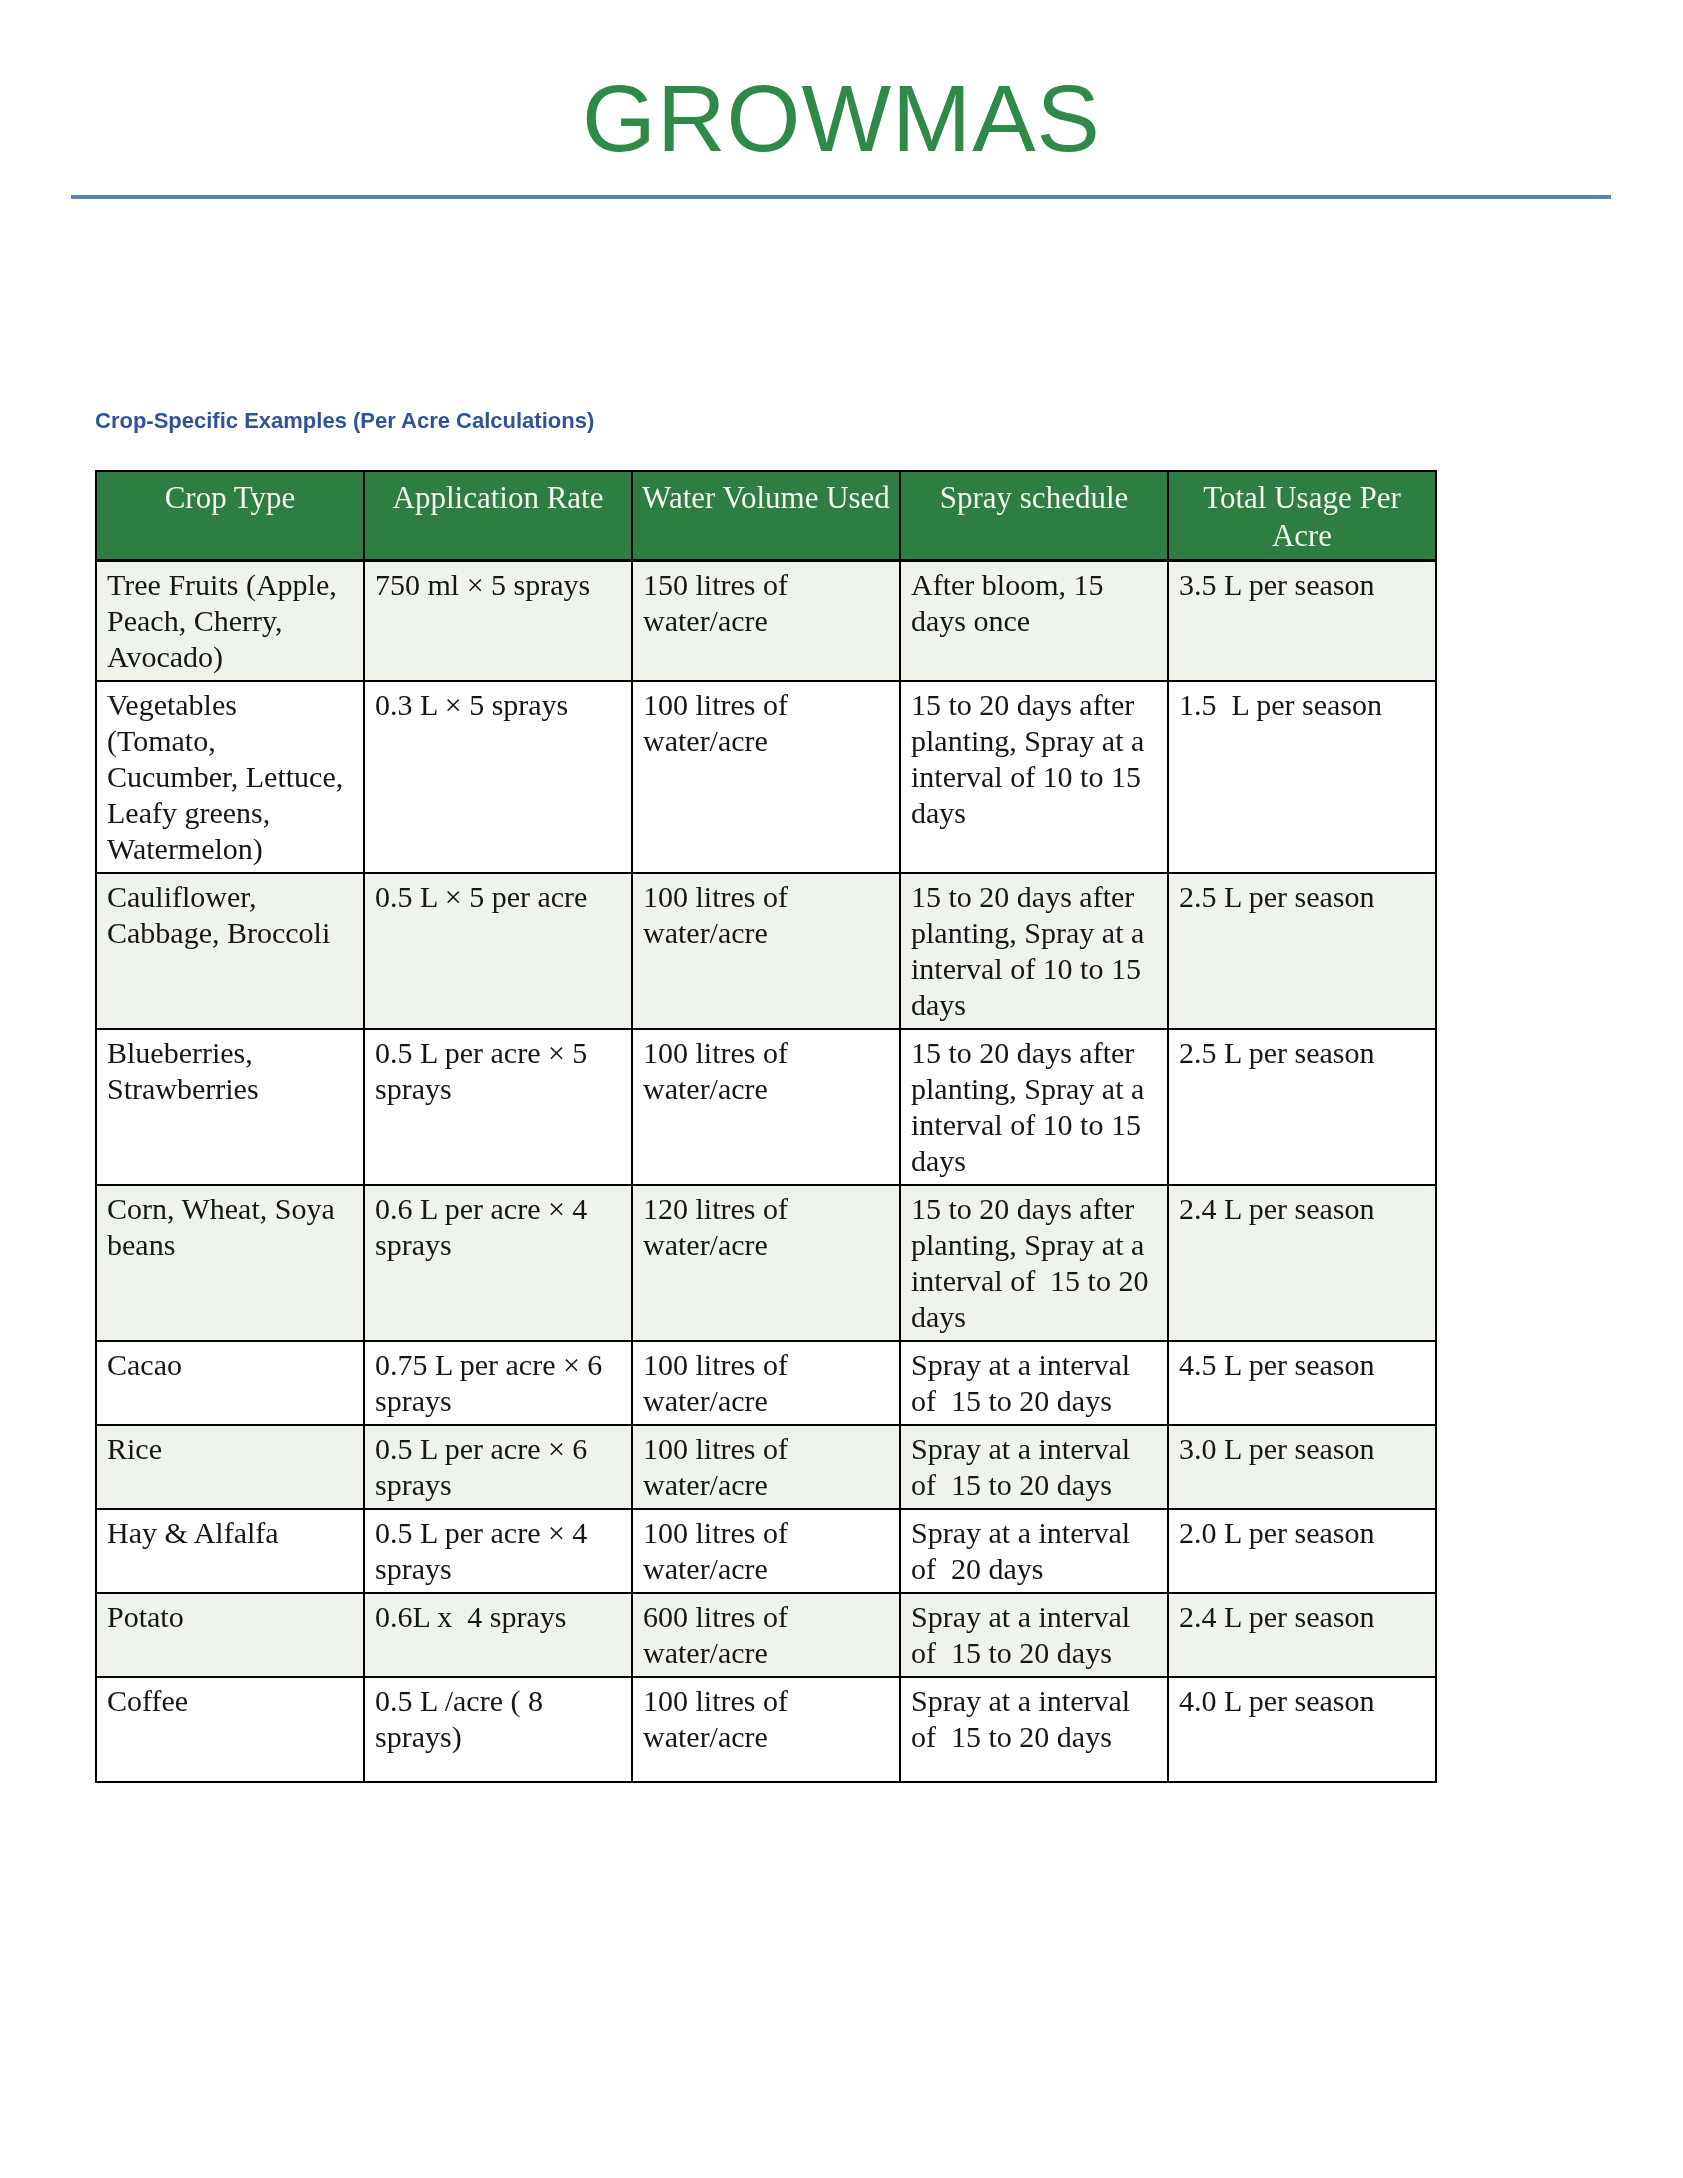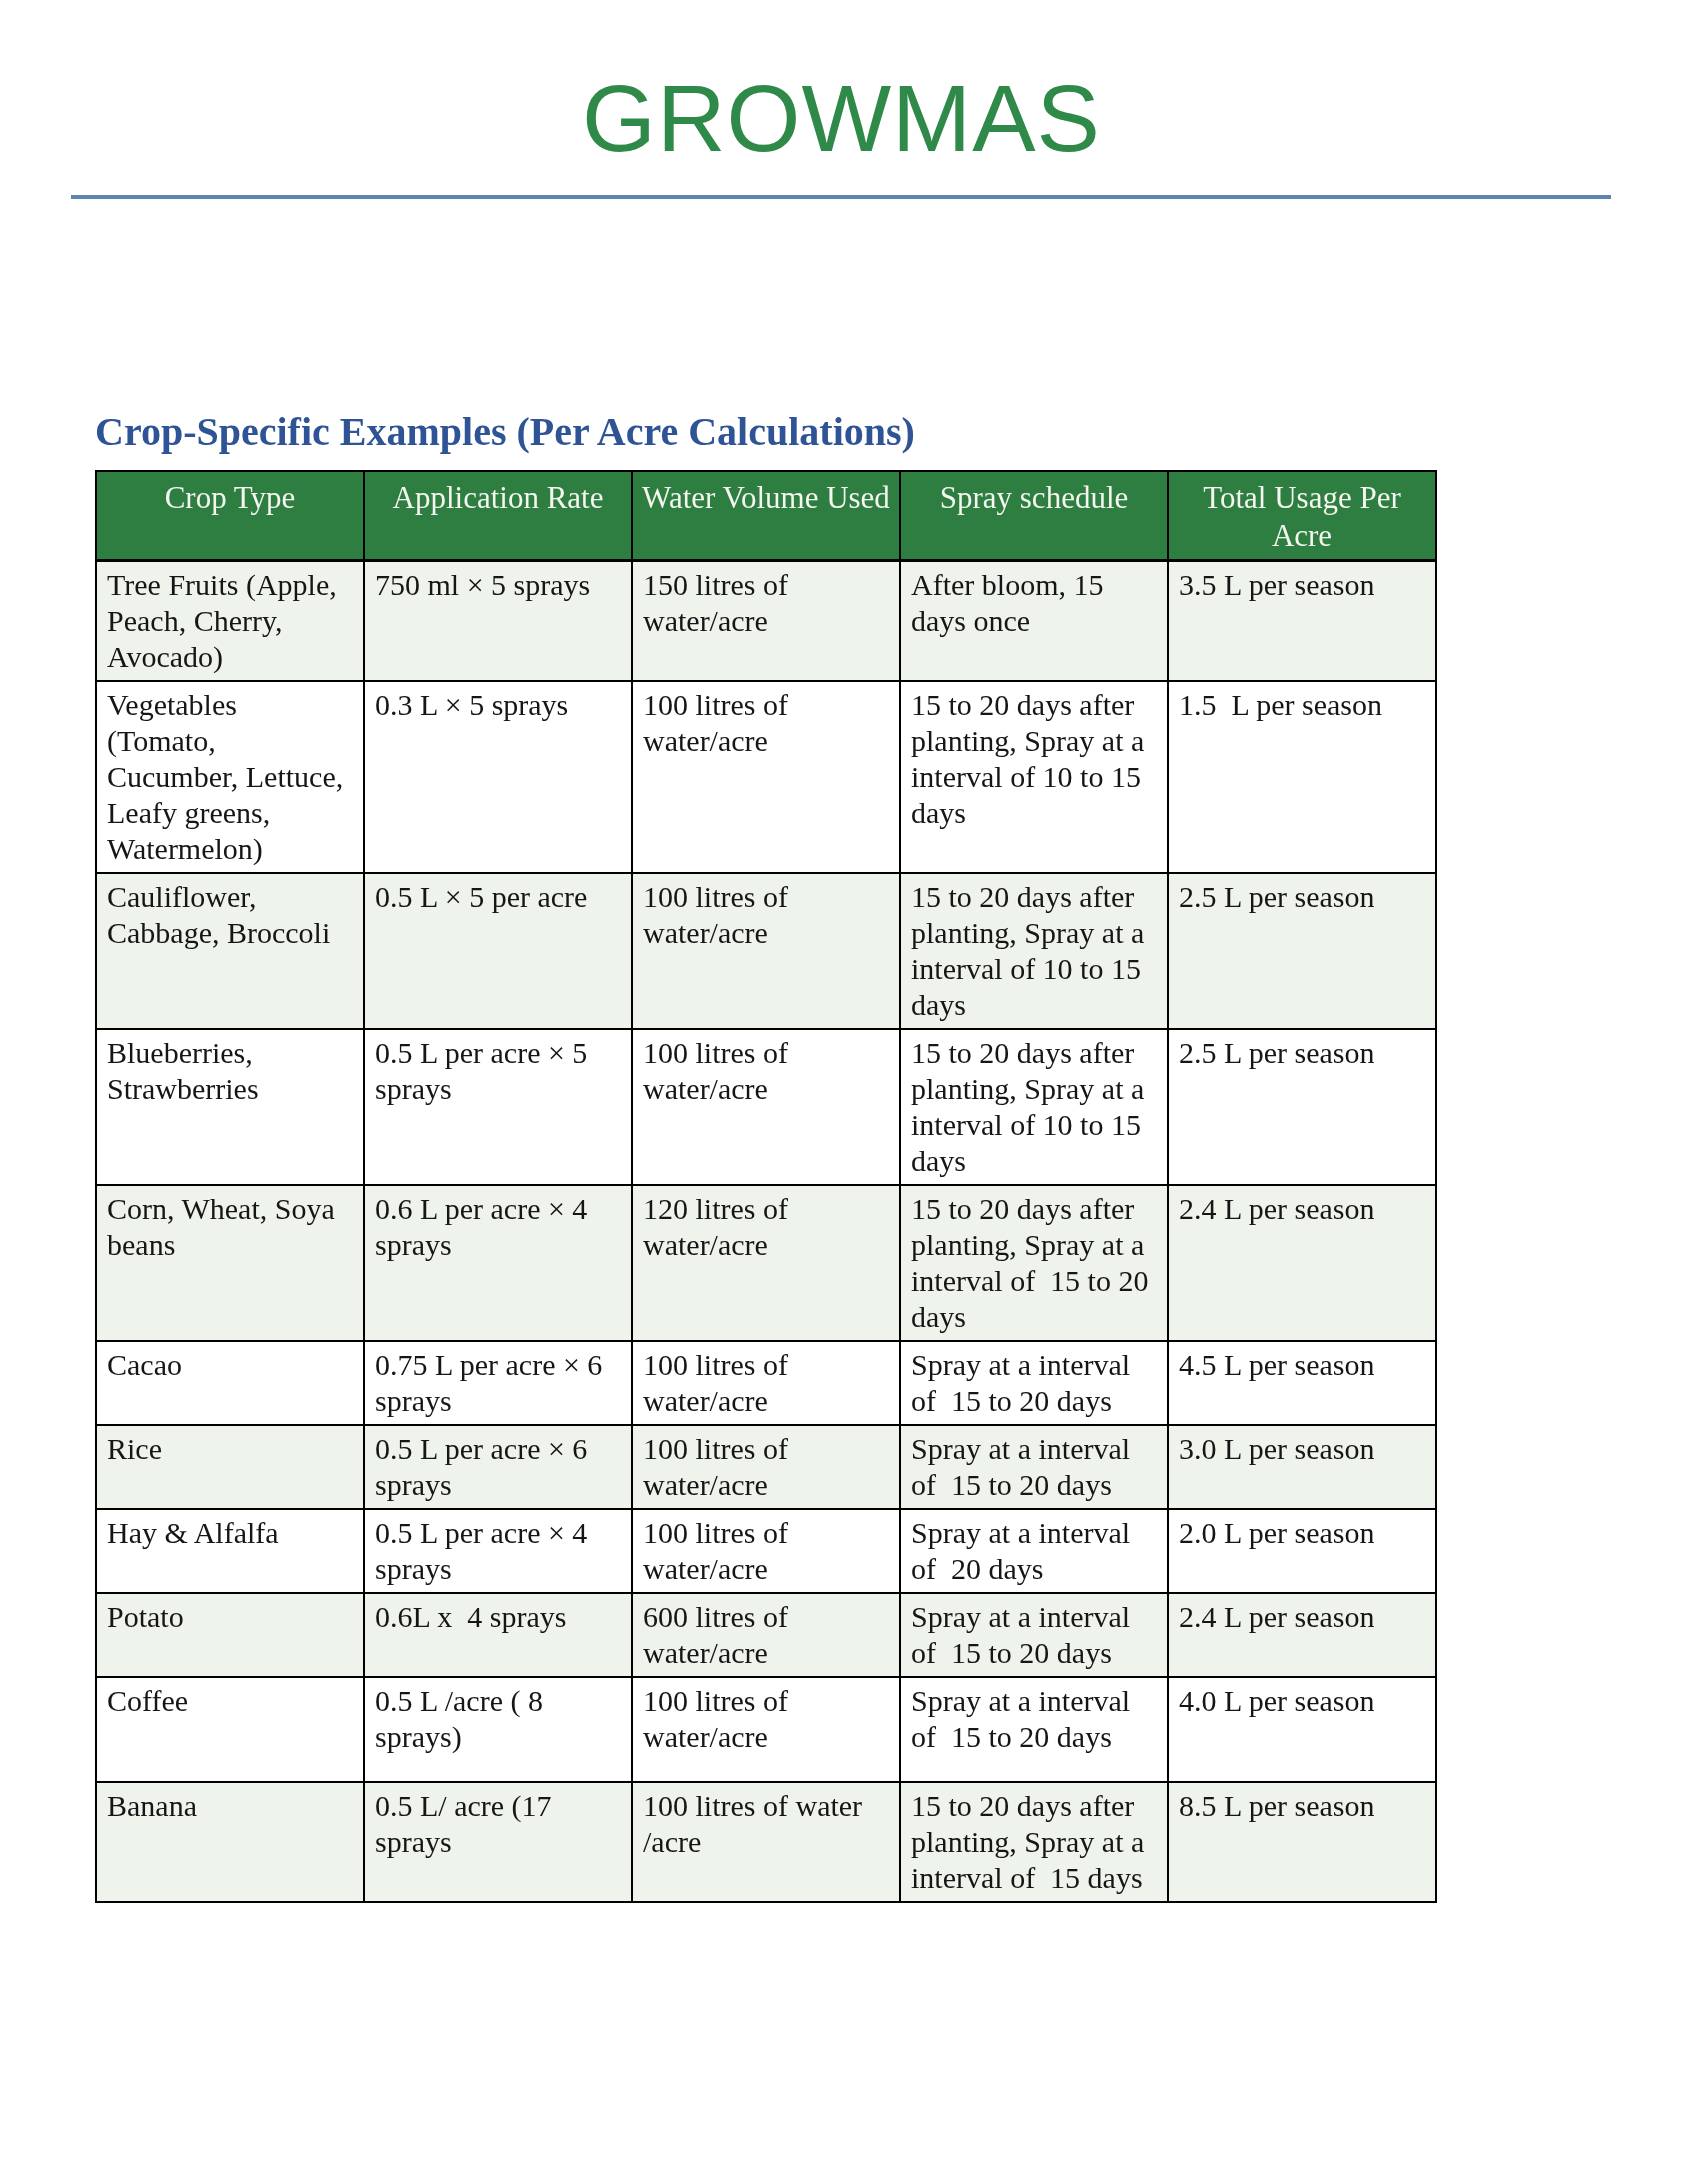--- a/index.html
+++ b/index.html
@@ -22,22 +22,22 @@
     position:absolute;top:69px;left:0;width:100%;text-align:center;
     font-family:"Liberation Sans",sans-serif;font-weight:400;
     font-size:95px;line-height:1.05;color:var(--title-green);letter-spacing:1px;
   }
   .title-rule{
     position:absolute;top:195px;left:71px;width:1540px;height:0;
     border-top:4px solid var(--rule-blue);
   }
   .section-heading{
     position:absolute;top:408px;left:95px;
-    font-family:Liberation Serif, serif;font-weight:700;
-    font-size:40px;color:var(--heading-blue);
+    font-family:Liberation Sans, sans-serif;font-weight:700;
+    font-size:22px;color:var(--heading-blue);
   }
   table.crop-table{
     position:absolute;top:470px;left:95px;width:1342px;
     border-collapse:collapse;table-layout:fixed;
     border:2px solid var(--border-black);
   }
   .crop-table th,.crop-table td{
     border:2px solid var(--border-black);
   }
   .crop-table thead tr{height:74px;}
@@ -148,22 +148,15 @@
         <td>Spray at a interval of  15 to 20 days</td>
         <td>2.4 L per season</td>
       </tr>
       <tr>
         <td>Coffee</td>
         <td>0.5 L /acre ( 8 sprays)</td>
         <td>100 litres of water/acre</td>
         <td>Spray at a interval of  15 to 20 days</td>
         <td>4.0 L per season</td>
       </tr>
-      <tr>
-        <td>Banana</td>
-        <td>0.5 L/ acre (17 sprays</td>
-        <td>100 litres of water /acre</td>
-        <td>15 to 20 days after planting, Spray at a interval of  15 days</td>
-        <td>8.5 L per season</td>
-      </tr>
     </tbody>
 </table>
 
 
 </body></html>

